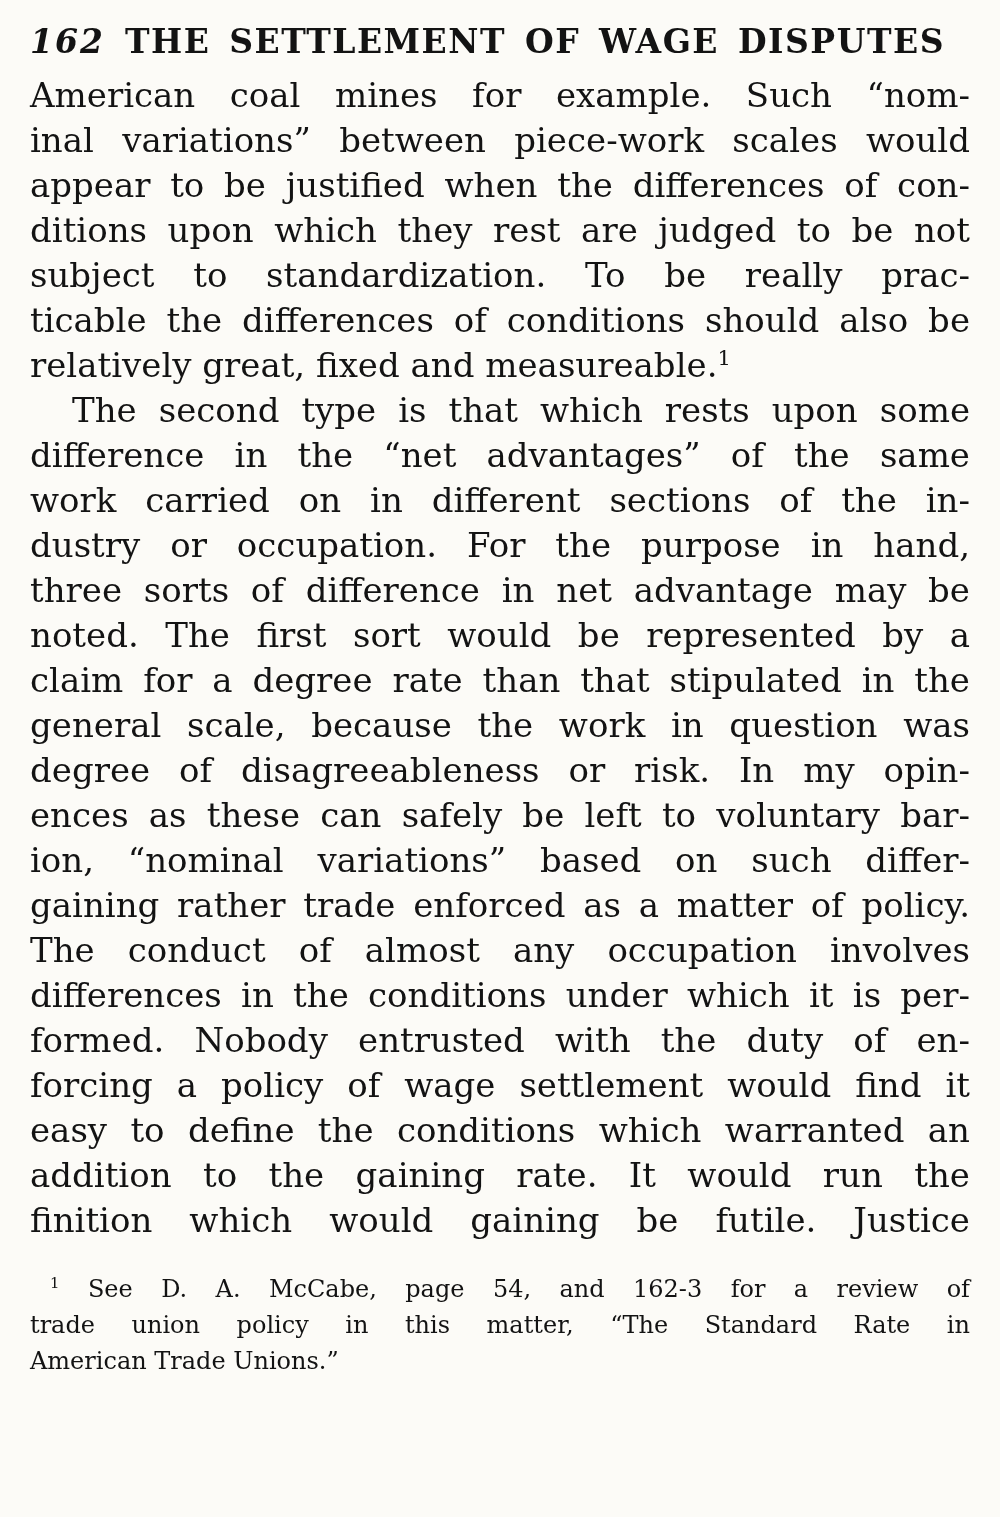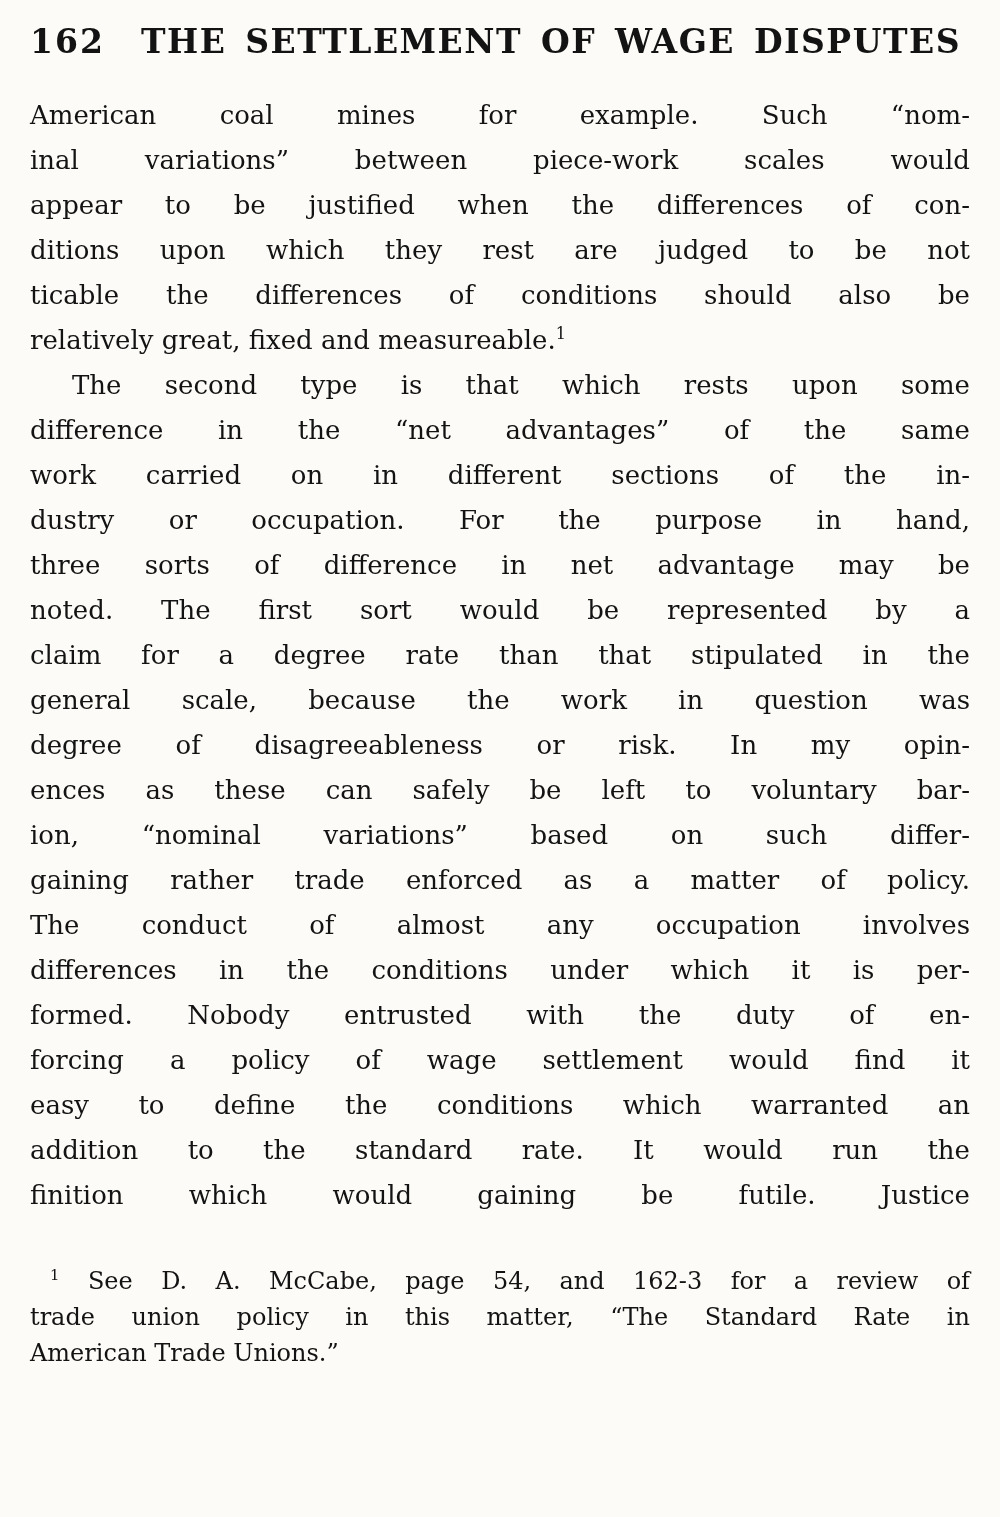--- a/index.html
+++ b/index.html
@@ -21,26 +21,27 @@
     padding: 22px 30px 0 30px;
   }
   .running-header {
     font-size: 33px;
     font-weight: 700;
     letter-spacing: 1.5px;
     word-spacing: 6px;
     white-space: nowrap;
   }
   .running-header .pagenum {
-    margin-right: 36px;
+    margin-right: 20px;
     letter-spacing: 2px;
+    font-style: italic;
   }
   .body-text {
-    margin-top: 32px;
-    font-size: 26px;
+    margin-top: 12px;
+    font-size: 34px;
     line-height: 45px;
   }
   .line {
     text-align: justify;
   }
   .line.just {
     text-align-last: justify;
   }
   .line.indent {
     padding-left: 42px;
@@ -48,21 +49,21 @@
   }
   .italic {
     font-style: italic;
   }
   sup {
     font-size: 62%;
     line-height: 0;
     vertical-align: super;
   }
   .footnote {
-    margin-top: 45px;
+    margin-top: 28px;
     font-size: 24px;
     line-height: 36px;
   }
   .footnote .line.indent {
     padding-left: 20px;
   }
 </style>
 </head>
 <body style="background: rgb(252, 251, 247); color: rgb(19, 19, 19);">
 
@@ -70,20 +71,21 @@
   <header class="running-header">
     <span class="pagenum">162</span><span class="title">THE SETTLEMENT OF WAGE DISPUTES</span>
   </header>
 
   <main class="body-text" id="body-text">
       <div>
         <div class="line just"><span>American coal mines for example. Such “nom-</span></div>
         <div class="line just"><span>inal variations” between piece-work scales would</span></div>
         <div class="line just"><span>appear to be justified when the differences of con-</span></div>
         <div class="line just"><span>ditions upon which they rest are judged to be not</span></div>
+        <div class="line just"><span>subject to standardization. To be really prac-</span></div>
         <div class="line just"><span>ticable the differences of conditions should also be</span></div>
         <div class="line"><span>relatively great, fixed and measureable.</span><sup>1</sup></div>
       </div>
       <div>
         <div class="line just indent"><span>The second type is that which rests upon some</span></div>
         <div class="line just"><span>difference in the “net advantages” of the same</span></div>
         <div class="line just"><span>work carried on in different sections of the in-</span></div>
         <div class="line just"><span>dustry or occupation. For the purpose in hand,</span></div>
         <div class="line just"><span>three sorts of difference in net advantage may be</span></div>
         <div class="line just"><span>noted. The first sort would be represented by a</span></div>
@@ -91,21 +93,21 @@
         <div class="line just"><span>general scale, because the work in question was</span></div>
         <div class="line just"><span>degree of disagreeableness or risk. In my opin-</span></div>
         <div class="line just"><span>ences as these can safely be left to voluntary bar-</span></div>
         <div class="line just"><span>ion, “nominal variations” based on such differ-</span></div>
         <div class="line just"><span>gaining rather trade enforced as a matter of policy.</span></div>
         <div class="line just"><span>The conduct of almost any occupation involves</span></div>
         <div class="line just"><span>differences in the conditions under which it is per-</span></div>
         <div class="line just"><span>formed. Nobody entrusted with the duty of en-</span></div>
         <div class="line just"><span>forcing a policy of wage settlement would find it</span></div>
         <div class="line just"><span>easy to define the conditions which warranted an</span></div>
-        <div class="line just"><span>addition to the standard rate. It would run the</span></div>
+        <div class="line just"><span>addition to the gaining rate. It would run the</span></div>
         <div class="line just"><span>finition which would gaining be futile. Justice</span></div>
       </div>
     </main>
 
   <footer class="footnote" id="footnote">
       <div class="line just indent"><sup>1</sup><span> See D. A. McCabe, page 54, and 162-3 for a review of</span></div>
       <div class="line just"><span>trade union policy in this matter, “The Standard Rate in</span></div>
       <div class="line"><span>American Trade Unions.”</span></div>
     </footer>
 </div>

